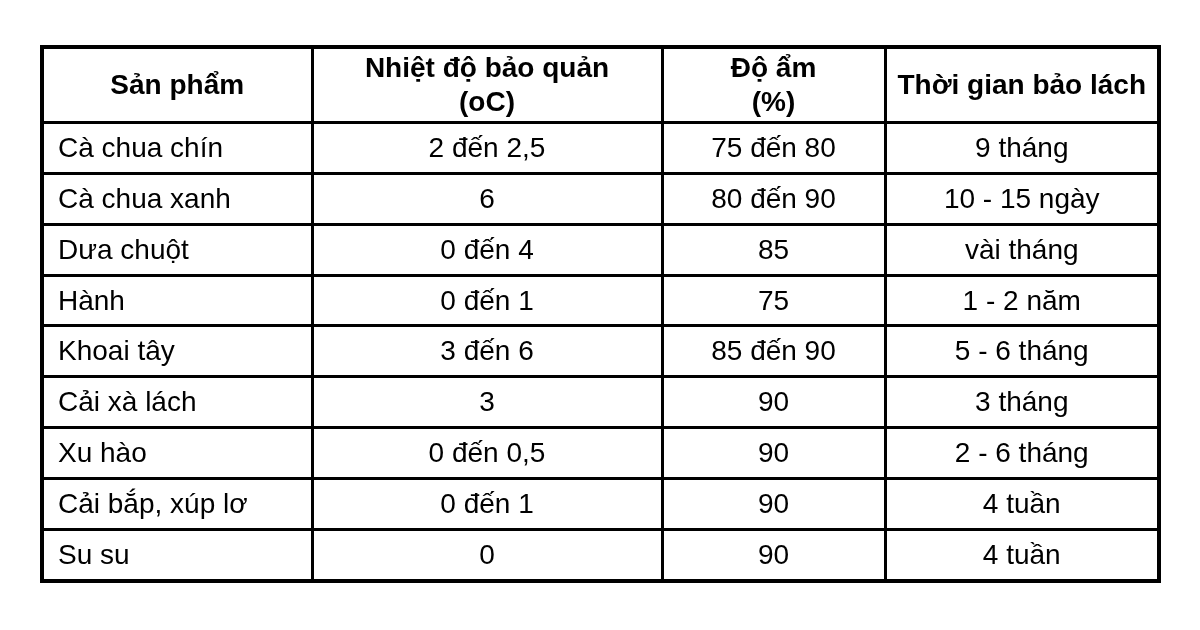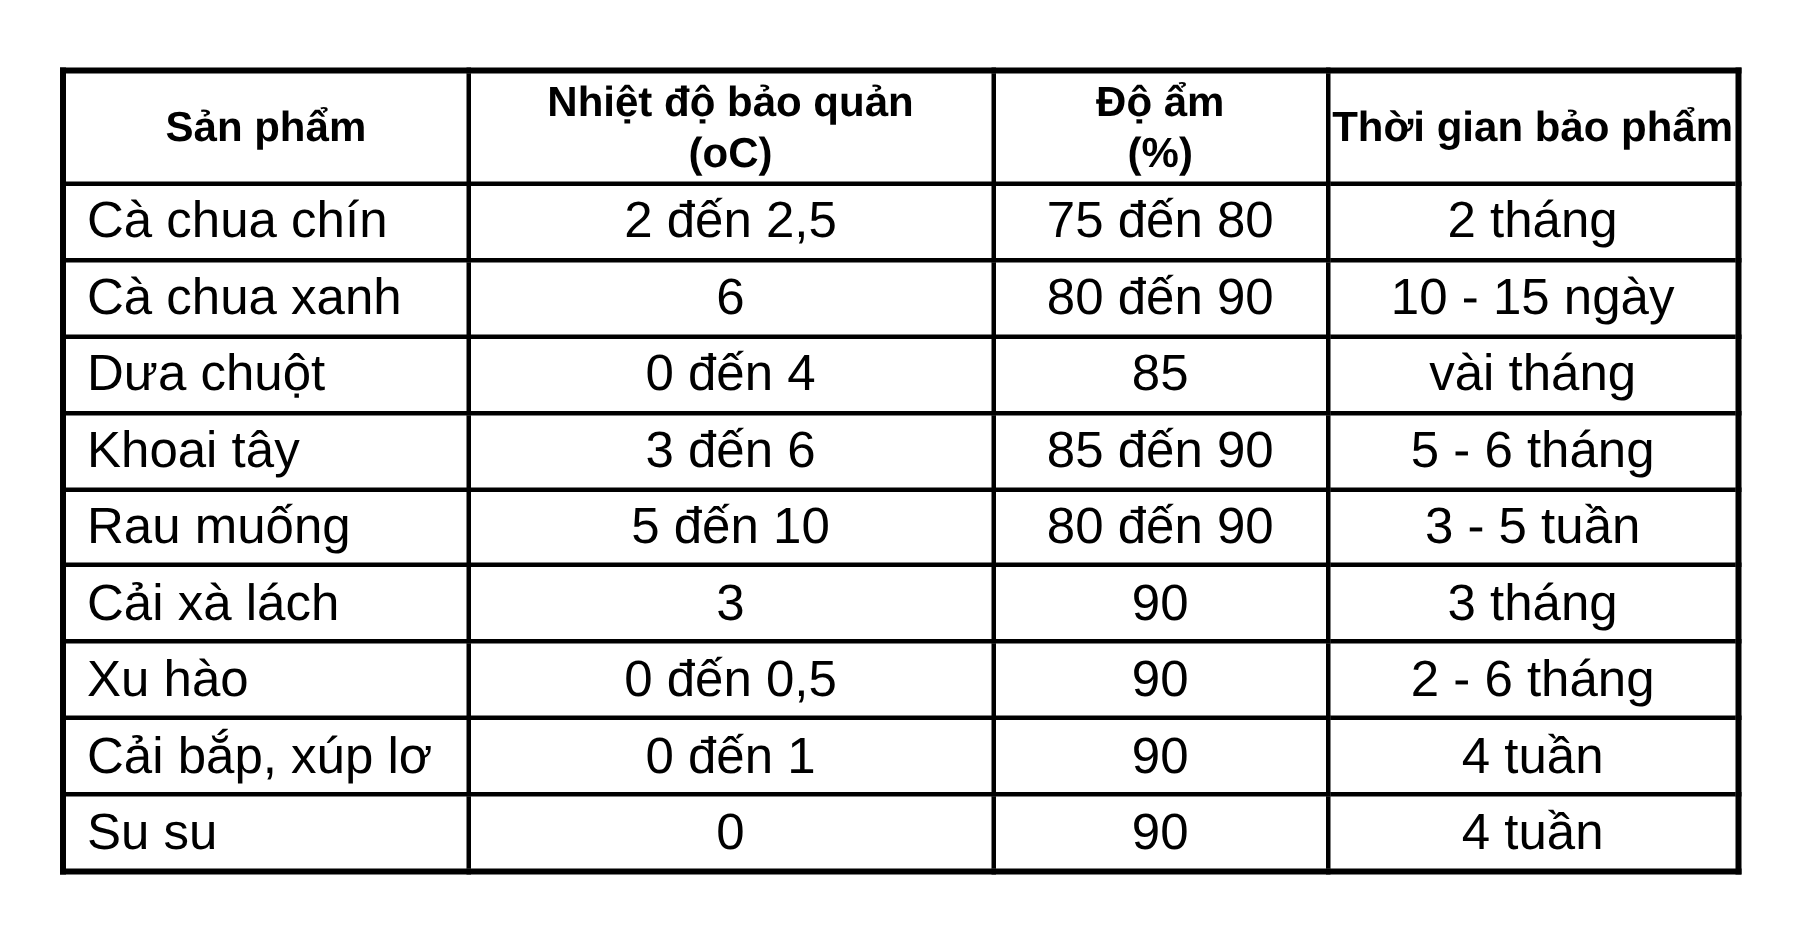--- a/index.html
+++ b/index.html
@@ -41,21 +41,21 @@
   thead th {
     height: 72px;
     font-size: 28px;
     font-weight: bold;
     text-align: center;
     vertical-align: middle;
     line-height: 34px;
   }
   tbody td {
     height: 33px;
-    font-size: 34px;
+    font-size: 28px;
     font-weight: normal;
     text-align: center;
     vertical-align: middle;
   }
   tbody td.first-col {
     text-align: left;
     padding-left: 14px;
   }
   .hdr-line { text-align: center; }
 </style>
@@ -78,54 +78,54 @@
           </th>
           <th>
             <div class="hdr-line">Nhiệt độ bảo quản</div>
             <div class="hdr-line">(oC)</div>
           </th>
           <th>
             <div class="hdr-line">Độ ẩm</div>
             <div class="hdr-line">(%)</div>
           </th>
           <th>
-            <div class="hdr-line">Thời gian bảo phẩm</div>
+            <div class="hdr-line">Thời gian bảo lách</div>
           </th>
         </tr>
       </thead>
       <tbody>
           <tr>
             <td class="first-col">Cà chua chín</td>
             <td>2 đến 2,5</td>
             <td>75 đến 80</td>
-            <td>2 tháng</td>
+            <td>9 tháng</td>
           </tr>
           <tr>
             <td class="first-col">Cà chua xanh</td>
             <td>6</td>
             <td>80 đến 90</td>
             <td>10 - 15 ngày</td>
           </tr>
           <tr>
             <td class="first-col">Dưa chuột</td>
             <td>0 đến 4</td>
             <td>85</td>
             <td>vài tháng</td>
           </tr>
           <tr>
+            <td class="first-col">Hành</td>
+            <td>0 đến 1</td>
+            <td>75</td>
+            <td>1 - 2 năm</td>
+          </tr>
+          <tr>
             <td class="first-col">Khoai tây</td>
             <td>3 đến 6</td>
             <td>85 đến 90</td>
             <td>5 - 6 tháng</td>
-          </tr>
-          <tr>
-            <td class="first-col">Rau muống</td>
-            <td>5 đến 10</td>
-            <td>80 đến 90</td>
-            <td>3 - 5 tuần</td>
           </tr>
           <tr>
             <td class="first-col">Cải xà lách</td>
             <td>3</td>
             <td>90</td>
             <td>3 tháng</td>
           </tr>
           <tr>
             <td class="first-col">Xu hào</td>
             <td>0 đến 0,5</td>

